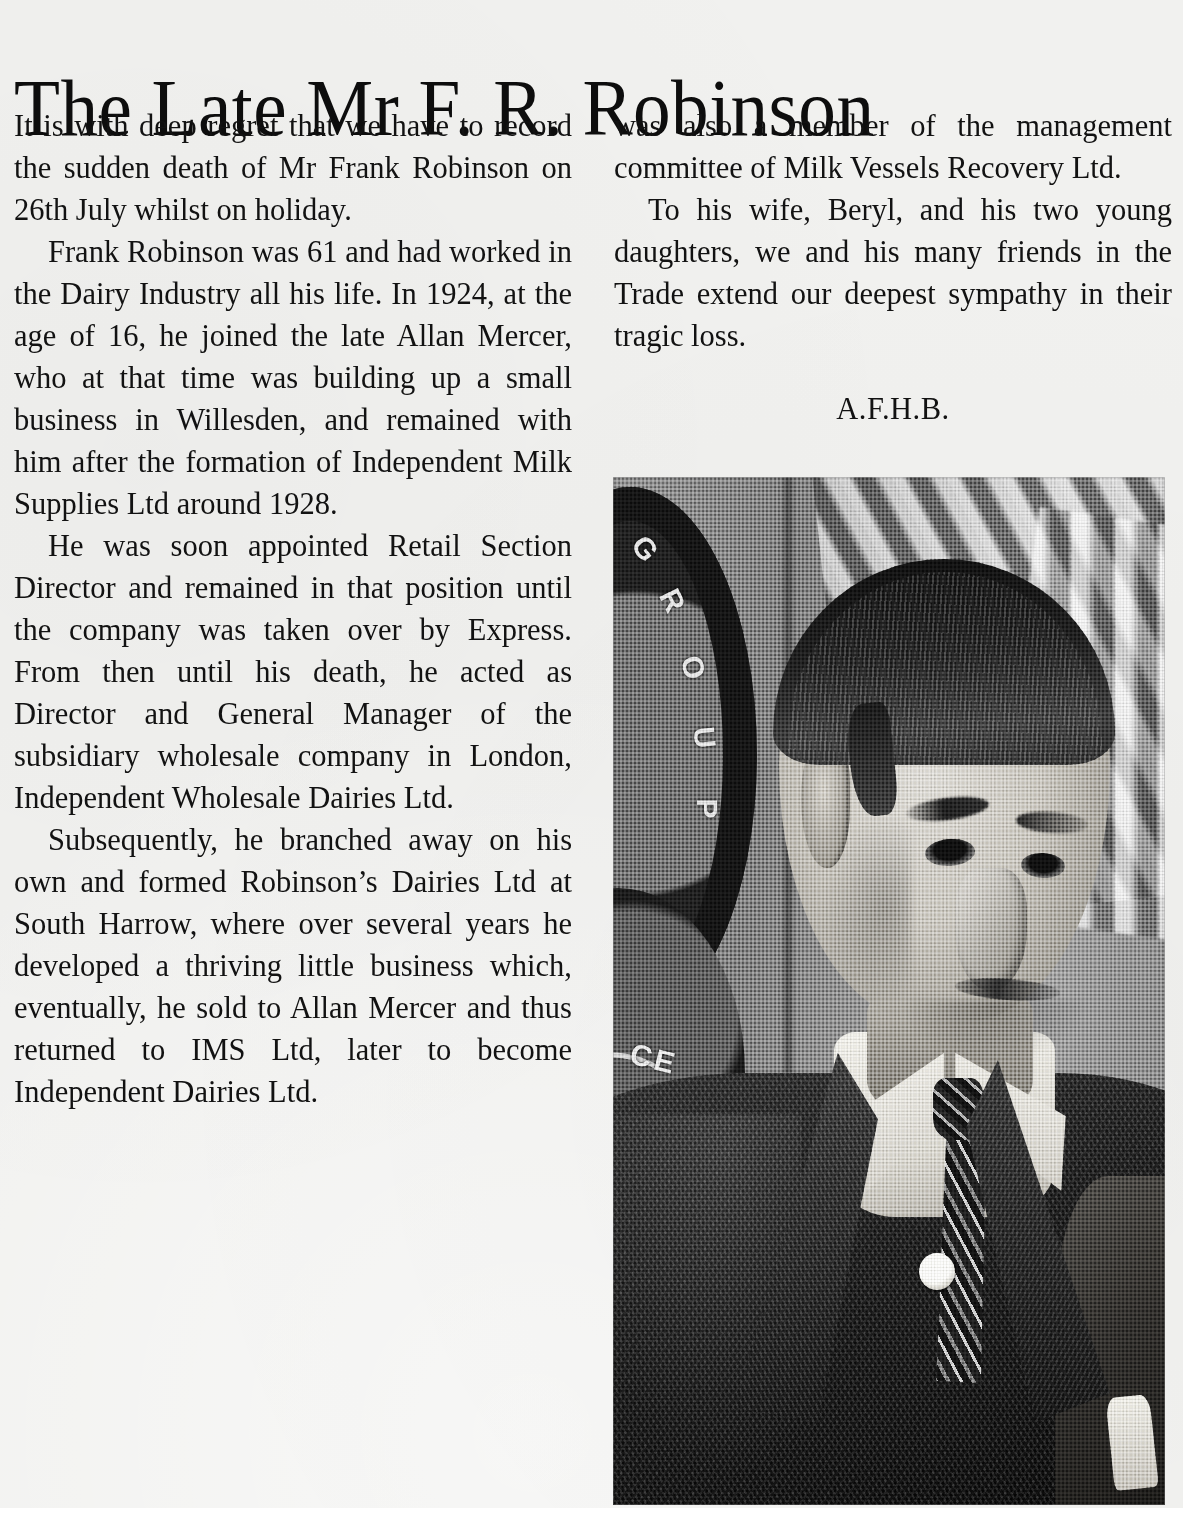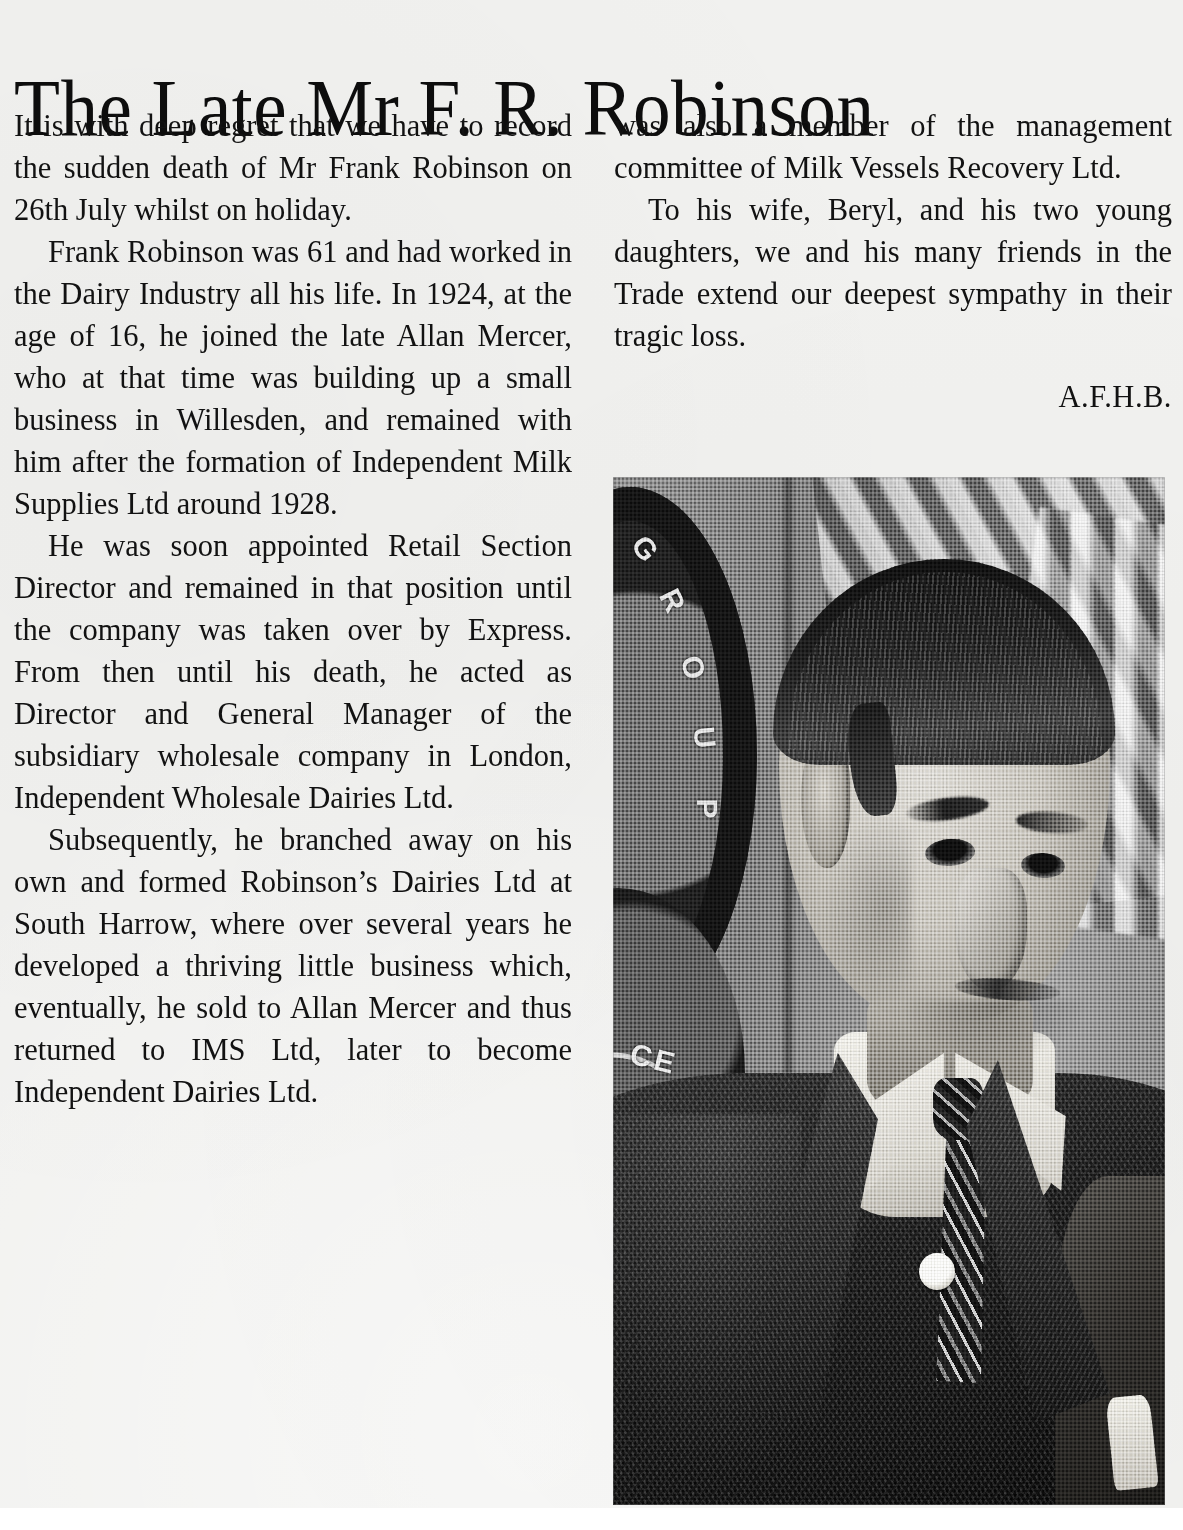--- a/index.html
+++ b/index.html
@@ -72,23 +72,23 @@
     text-indent: 34px;
   }
   
   .col p {
     text-align-last: left;
   }
 
   .signature {
     position: absolute;
     left: 614px;
-    top: 376px;
+    top: 388px;
     width: 558px;
-    text-align: right;
+    text-align: center;
     font-size: 30.5px;
     line-height: 42px;
     letter-spacing: 0.5px;
     color: #121212;
   }
 
   
   .photo {
     position: absolute;
     left: 613px;

